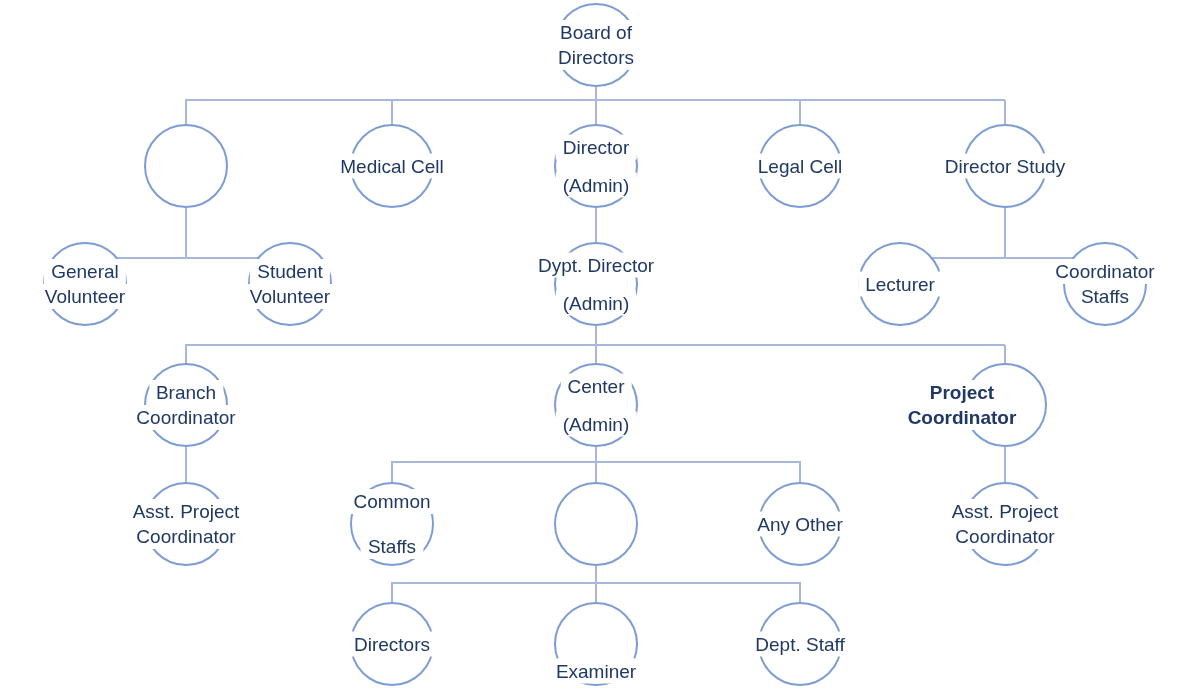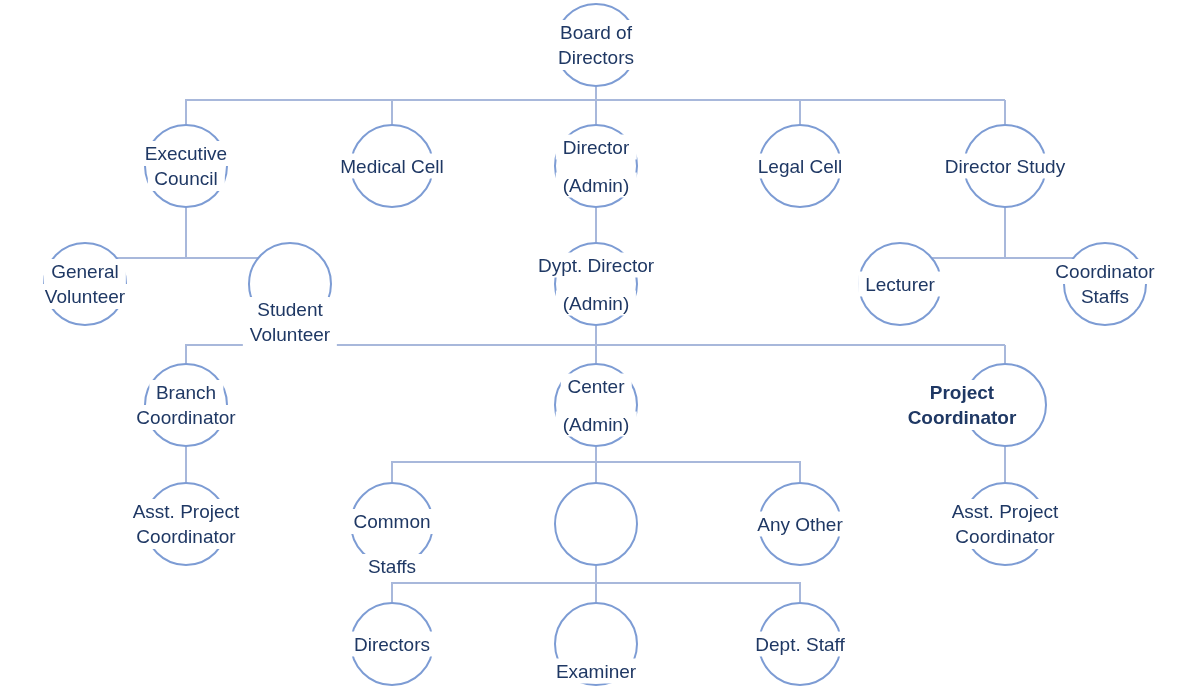--- a/index.html
+++ b/index.html
@@ -84,24 +84,20 @@
     <div class="line-v" style="left: 595px; top: 565px; height: 18px;"></div>
     <div class="line-v" style="left: 391px; top: 583px; height: 21px;"></div>
     <div class="line-v" style="left: 595px; top: 583px; height: 21px;"></div>
     <div class="line-v" style="left: 799px; top: 583px; height: 21px;"></div>
     <div class="node-circle" style="left: 554px; top: 3px;"></div>
     <div class="node-label" style="left: 596px; top: 45px;">
       <span class="label-line">Board of</span>
       <span class="label-line">Directors</span>
     </div>
     <div class="node-circle" style="left: 144px; top: 124px;"></div>
-    <div class="node-label" style="left: 186px; top: 166px;">
-      <span class="label-line">Executive</span>
-      <span class="label-line">Council</span>
-    </div>
     <div class="node-circle" style="left: 350px; top: 124px;"></div>
     <div class="node-label" style="left: 392px; top: 166px;">
       <span class="label-line">Medical Cell</span>
     </div>
     <div class="node-circle" style="left: 554px; top: 124px;"></div>
     <div class="node-label gap-wide" style="left: 596px; top: 166px;">
       <span class="label-line">Director</span>
       <span class="label-line">(Admin)</span>
     </div>
     <div class="node-circle" style="left: 758px; top: 124px;"></div>
@@ -111,21 +107,21 @@
     <div class="node-circle" style="left: 963px; top: 124px;"></div>
     <div class="node-label" style="left: 1005px; top: 166px;">
       <span class="label-line">Director Study</span>
     </div>
     <div class="node-circle" style="left: 43px; top: 242px;"></div>
     <div class="node-label" style="left: 85px; top: 284px;">
       <span class="label-line">General</span>
       <span class="label-line">Volunteer</span>
     </div>
     <div class="node-circle" style="left: 248px; top: 242px;"></div>
-    <div class="node-label" style="left: 290px; top: 284px; margin-top: 38px;">
+    <div class="node-label" style="left: 290px; top: 284px;">
       <span class="label-line">Student</span>
       <span class="label-line">Volunteer</span>
     </div>
     <div class="node-circle" style="left: 554px; top: 242px;"></div>
     <div class="node-label gap-wide" style="left: 596px; top: 284px;">
       <span class="label-line">Dypt. Director</span>
       <span class="label-line">(Admin)</span>
     </div>
     <div class="node-circle" style="left: 858px; top: 242px;"></div>
     <div class="node-label" style="left: 900px; top: 284px;">
@@ -150,21 +146,21 @@
     <div class="node-label" style="left: 962px; top: 405px; font-weight: bold;">
       <span class="label-line">Project</span>
       <span class="label-line">Coordinator</span>
     </div>
     <div class="node-circle" style="left: 144px; top: 482px;"></div>
     <div class="node-label" style="left: 186px; top: 524px;">
       <span class="label-line">Asst. Project</span>
       <span class="label-line">Coordinator</span>
     </div>
     <div class="node-circle" style="left: 350px; top: 482px;"></div>
-    <div class="node-label gap-wide" style="left: 392px; top: 544px; gap: 20px;">
+    <div class="node-label gap-wide" style="left: 392px; top: 524px; gap: 20px;">
       <span class="label-line">Common</span>
       <span class="label-line">Staffs</span>
     </div>
     <div class="node-circle" style="left: 554px; top: 482px;"></div>
     <div class="node-circle" style="left: 758px; top: 482px;"></div>
     <div class="node-label" style="left: 800px; top: 524px;">
       <span class="label-line">Any Other</span>
     </div>
     <div class="node-circle" style="left: 963px; top: 482px;"></div>
     <div class="node-label" style="left: 1005px; top: 524px;">

